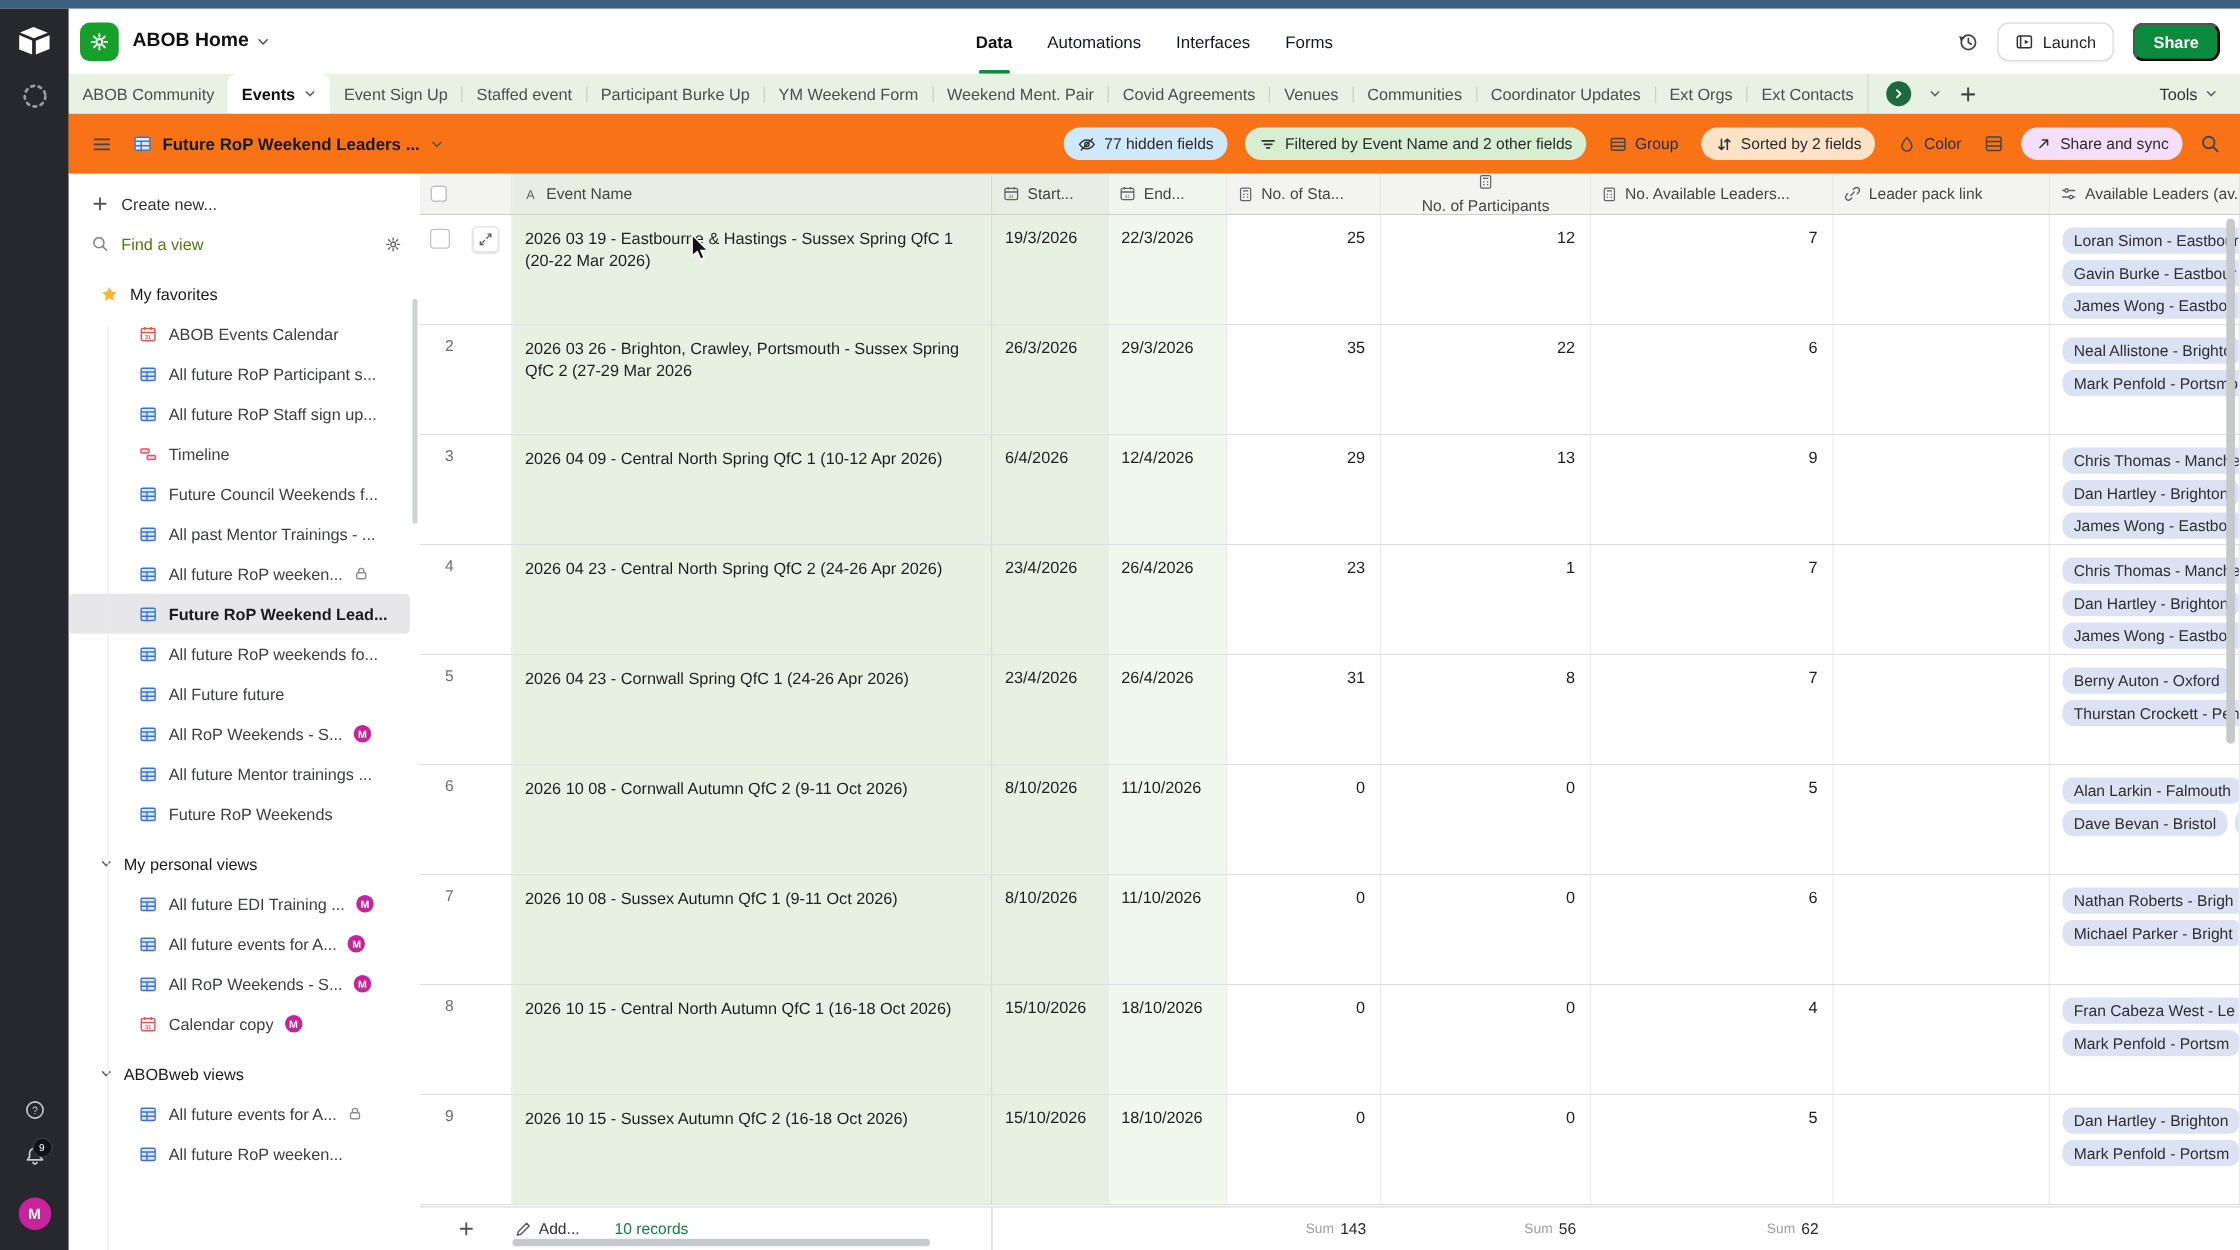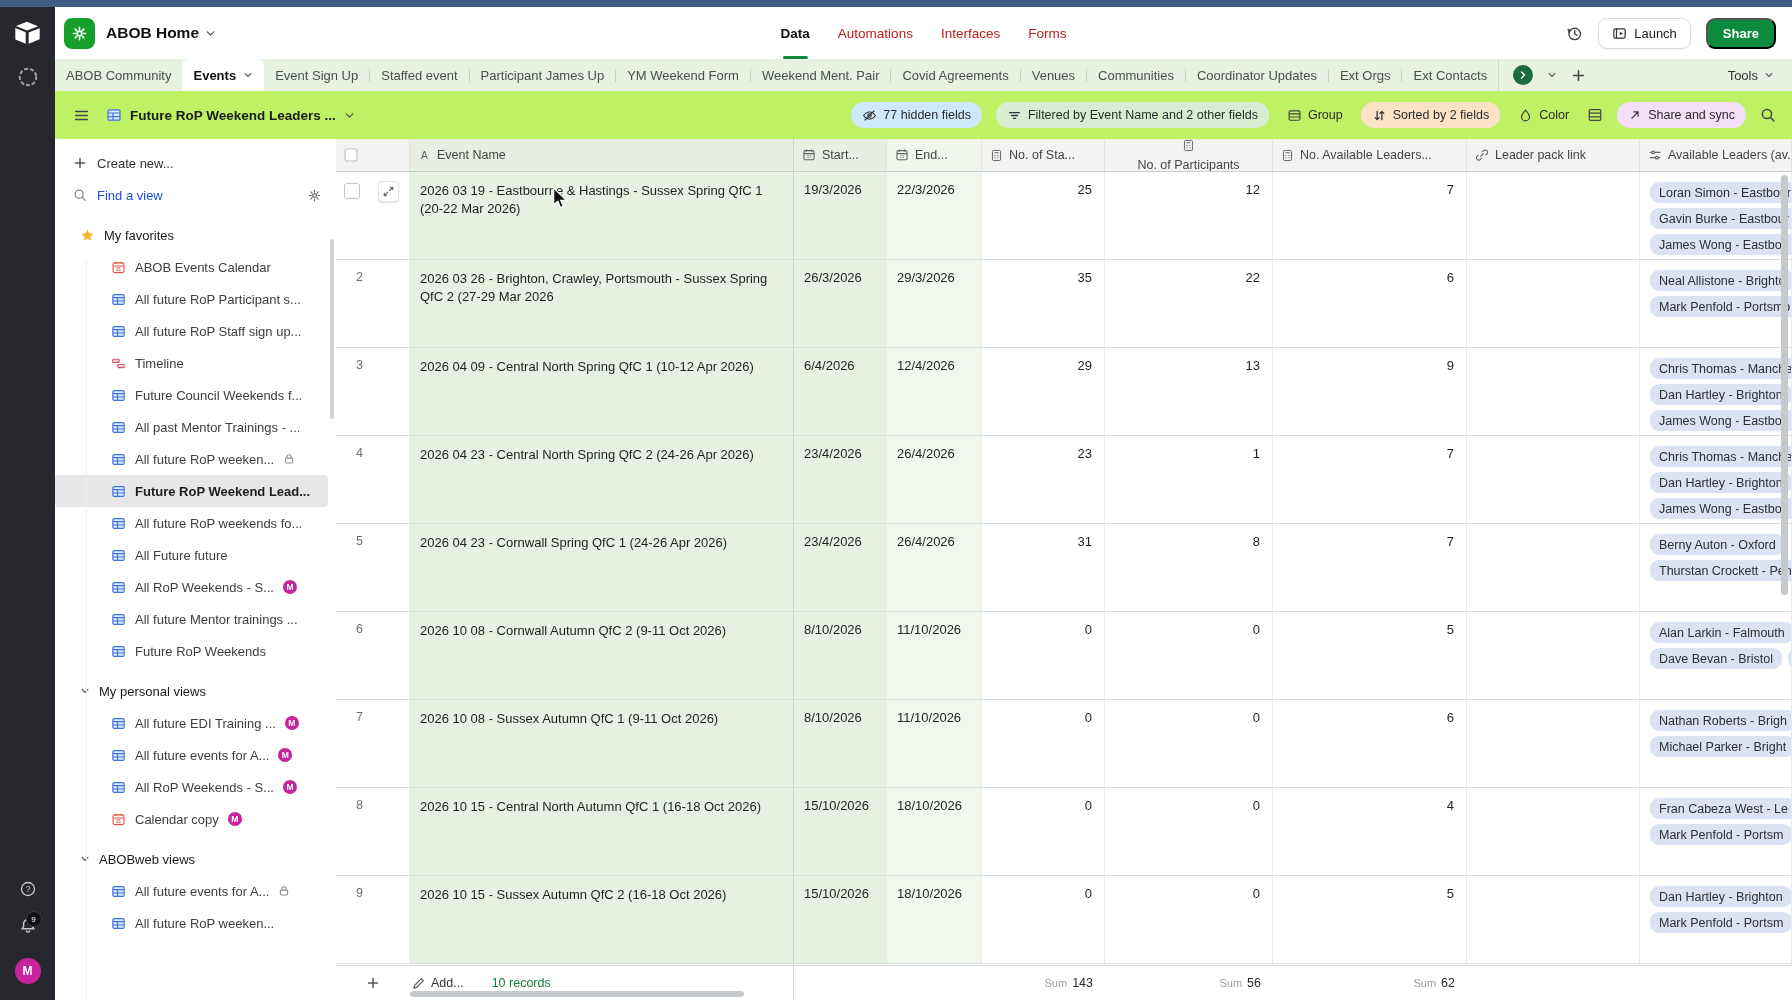--- a/index.html
+++ b/index.html
@@ -15,54 +15,54 @@
   .rail .rail-bottom{margin-top:auto;display:flex;flex-direction:column;align-items:center;gap:19px;padding-bottom:16px;}
   .bell-wrap{position:relative;}
   .bell-badge{position:absolute;top:-6px;right:-5px;min-width:14px;height:14px;border-radius:8px;background:#101017;border:1.5px solid #3a3a44;color:#fff;font-size:8px;display:flex;align-items:center;justify-content:center;}
   .avatar{width:26px;height:26px;border-radius:50%;background:#c6239c;color:#fff;font-size:12px;font-weight:bold;display:flex;align-items:center;justify-content:center;}
 
   .topbar{position:absolute;left:55px;top:7px;width:1737px;height:52px;background:#fff;display:flex;align-items:center;}
   .app-tile{width:31px;height:31px;border-radius:8px;background:#16a02b;margin-left:9px;display:flex;align-items:center;justify-content:center;}
   .app-title{margin-left:11px;font-size:15.5px;font-weight:bold;color:#111;}
   .title-chev{margin-left:6px;color:#555;}
   .top-nav{position:absolute;left:0;right:0;top:0;height:52px;display:flex;justify-content:center;align-items:center;gap:28px;pointer-events:none;}
-  .top-nav .nav-item{pointer-events:auto;position:relative;height:52px;display:flex;align-items:center;font-size:13.5px;color:#b91c1c;}
+  .top-nav .nav-item{pointer-events:auto;position:relative;height:52px;display:flex;align-items:center;font-size:13.5px;color:#0f172a;}
   .top-nav .nav-item.active{color:#111;font-weight:bold;}
   .top-nav .nav-item.active::after{content:"";position:absolute;left:2px;right:2px;bottom:0;height:3px;border-radius:2px;background:#128a3e;}
   .top-actions{margin-left:auto;display:flex;align-items:center;gap:15px;padding-right:16px;}
   .btn-launch{display:flex;align-items:center;gap:7px;height:31px;padding:0 13px;border:1px solid #dcdcdc;border-radius:9px;background:#fff;font-size:13px;color:#222;box-shadow:0 1px 2px rgba(0,0,0,.05);}
   .btn-share{height:31px;padding:0 15px;border-radius:9px;background:#0c8a3e;color:#fff;font-size:13px;font-weight:bold;display:flex;align-items:center;}
 
   
   .tabstrip{position:absolute;left:55px;top:59px;width:1737px;height:32px;background:#e7f2e3;display:flex;align-items:stretch;font-size:13px;}
   .tab{display:flex;align-items:center;padding:0 11px;color:#44524a;white-space:nowrap;}
   .tab.active{background:#fff;border-radius:7px 7px 0 0;color:#111;font-weight:bold;gap:7px;}
   .tab-sep{width:1px;height:13px;background:rgba(40,80,40,.18);align-self:center;}
   .tab-cluster{display:flex;align-items:center;gap:14px;padding:0 14px;border-left:1px solid rgba(40,80,40,.12);}
   .circle-btn{width:20px;height:20px;border-radius:50%;background:#1d6a40;display:flex;align-items:center;justify-content:center;}
   .tools{margin-left:auto;display:flex;align-items:center;gap:6px;padding-right:18px;color:#333;}
 
   
-  .toolbar{position:absolute;left:55px;top:91px;width:1737px;height:48px;background:#bef264;display:flex;align-items:center;border-bottom:1px solid #ededed;}
+  .toolbar{position:absolute;left:55px;top:91px;width:1737px;height:48px;background:#f97316;display:flex;align-items:center;border-bottom:1px solid #ededed;}
   .toolbar .burger{margin-left:18px;}
   .view-chip{display:flex;align-items:center;gap:8px;margin-left:16px;}
   .view-name{font-size:13.5px;font-weight:bold;color:#1a1a1a;}
   .tb-right{margin-left:auto;display:flex;align-items:center;gap:14px;padding-right:16px;}
   .pill{display:flex;align-items:center;gap:6px;height:26px;padding:0 11px;border-radius:13px;font-size:12.5px;color:#2b2b2b;white-space:nowrap;}
   .pill.blue{background:#cde9fb;justify-content:space-between;}
   .pill.green{background:#d7eed3;}
   .pill.orange{background:#fce3c8;}
   .pill.violet{background:#f4defa;}
   .pill.plain{padding:0 4px;}
 
   
   .sidebar{position:absolute;left:55px;top:139px;width:281px;height:861px;background:#fff;border-right:1px solid #e4e6e8;overflow:hidden;}
   .sb-row{display:flex;align-items:center;gap:10px;height:32px;padding-left:18px;font-size:13px;color:#333;}
   .sb-row .gear-right{margin-left:auto;margin-right:14px;}
-  .sb-find{color:#1d4ed8;}
+  .sb-find{color:#4d7c0f;}
   .sb-section{display:flex;align-items:center;gap:9px;height:32px;padding-left:25px;font-size:13px;color:#1b1b1b;margin-top:8px;}
   .sb-item{display:flex;align-items:center;gap:9px;height:32px;padding-left:56px;padding-right:10px;font-size:13px;color:#3c4043;margin-right:8px;border-radius:4px;white-space:nowrap;overflow:hidden;}
   .sb-item.selected{background:#e7e7ea;font-weight:bold;color:#1c1c1c;}
   .sb-item .lbl{overflow:hidden;text-overflow:ellipsis;}
   .m-badge{width:14px;height:14px;border-radius:50%;background:#c6239c;color:#fff;font-size:8.5px;font-weight:bold;display:flex;align-items:center;justify-content:center;flex:none;}
   .sb-guide{position:absolute;left:31px;top:122px;bottom:0;width:1px;background:#ececee;}
   .sb-scroll{position:absolute;right:2px;top:100px;width:4px;height:180px;border-radius:2px;background:#d0d3d6;}
 
   
   .grid{position:absolute;left:336px;top:139px;width:1456px;height:861px;background:#fff;overflow:hidden;}
@@ -192,21 +192,21 @@
       <div class="tab">ABOB Community</div>
       <div class="tab active">Events<span class="ic">
           <svg width="10" height="10" viewBox="0 0 12 12">
             <path d="M2.5 4.2 6 7.8l3.5-3.6" fill="none" stroke="#666" stroke-width="1.4" stroke-linecap="round" stroke-linejoin="round"></path>
           </svg>
         </span></div>
       <div class="tab">Event Sign Up</div>
       <div class="tab-sep"></div>
       <div class="tab">Staffed event</div>
       <div class="tab-sep"></div>
-      <div class="tab">Participant James Up</div>
+      <div class="tab">Participant Burke Up</div>
       <div class="tab-sep"></div>
       <div class="tab">YM Weekend Form</div>
       <div class="tab-sep"></div>
       <div class="tab">Weekend Ment. Pair</div>
       <div class="tab-sep"></div>
       <div class="tab">Covid Agreements</div>
       <div class="tab-sep"></div>
       <div class="tab">Venues</div>
       <div class="tab-sep"></div>
       <div class="tab">Communities</div>

